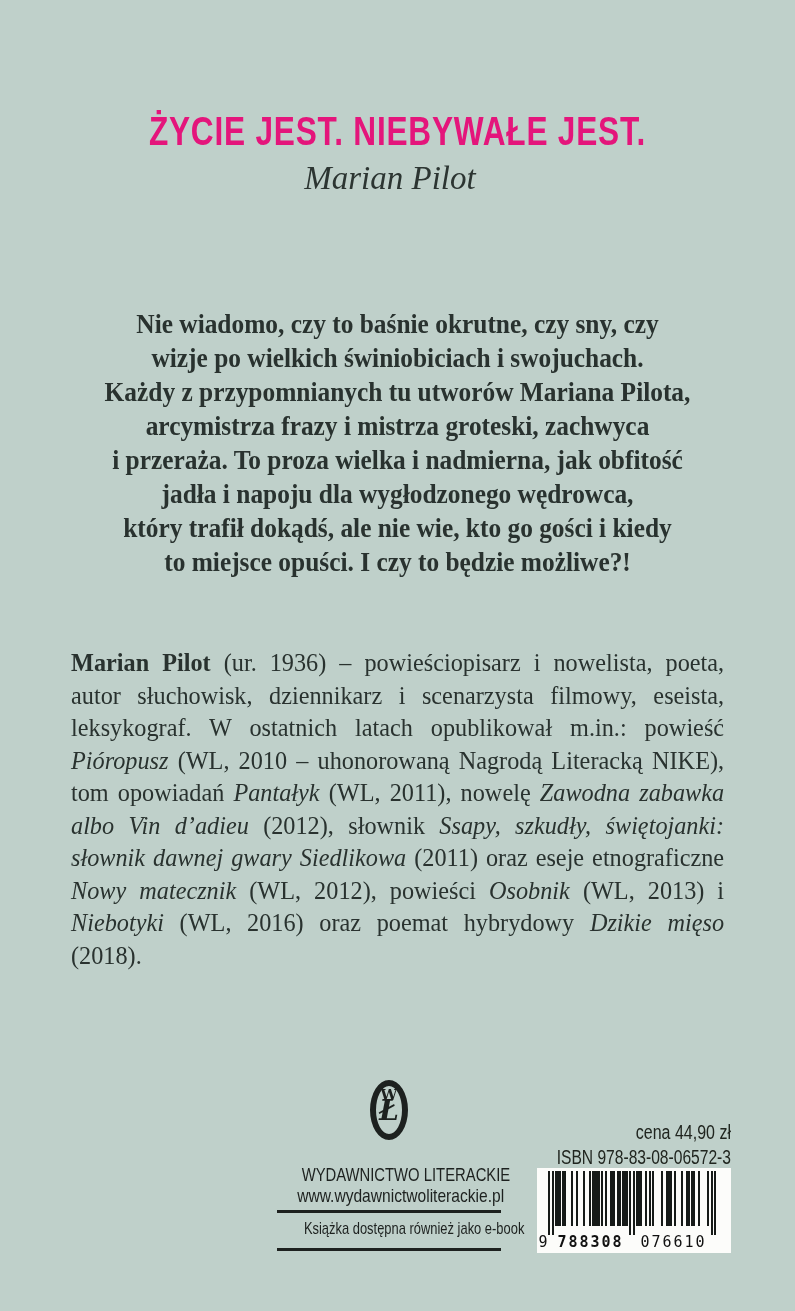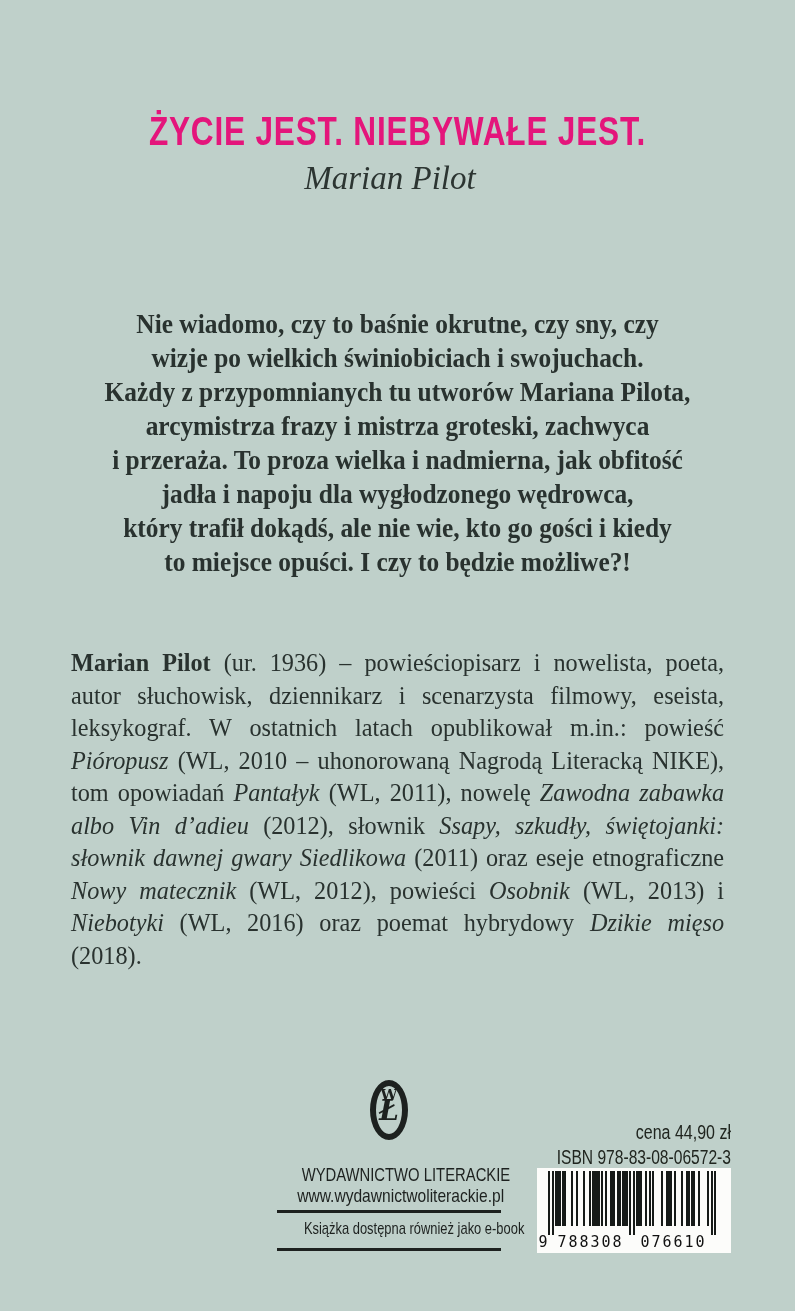--- a/index.html
+++ b/index.html
@@ -74,21 +74,21 @@
     position:absolute;top:1168px;left:537px;width:194px;height:85px;
     background:#fcfcfa;
   }
   .barcode-svg{position:absolute;top:3px;left:11px;}
   .barcode-svg rect{fill:#161a18;shape-rendering:crispEdges;}
   .barcode-digits{
     position:absolute;bottom:2px;left:0;width:194px;height:18px;
     font-family:"DejaVu Sans Mono",monospace;font-size:15px;line-height:18px;color:#111;
   }
   .bd-first{position:absolute;left:0;width:12px;text-align:center;}
-  .bd-g1{position:absolute;left:17px;width:73px;text-align:center;letter-spacing:2px;}
+  .bd-g1{position:absolute;left:17px;width:73px;text-align:center;letter-spacing:2px;font-weight:bold;}
   .bd-g2{position:absolute;left:100px;width:73px;text-align:center;letter-spacing:2px;}
 </style>
 </head>
 <body>
 
 <div class="cover">
 
   <div class="tagline">ŻYCIE JEST. NIEBYWAŁE JEST.</div>
   <div class="author">Marian Pilot</div>
 

